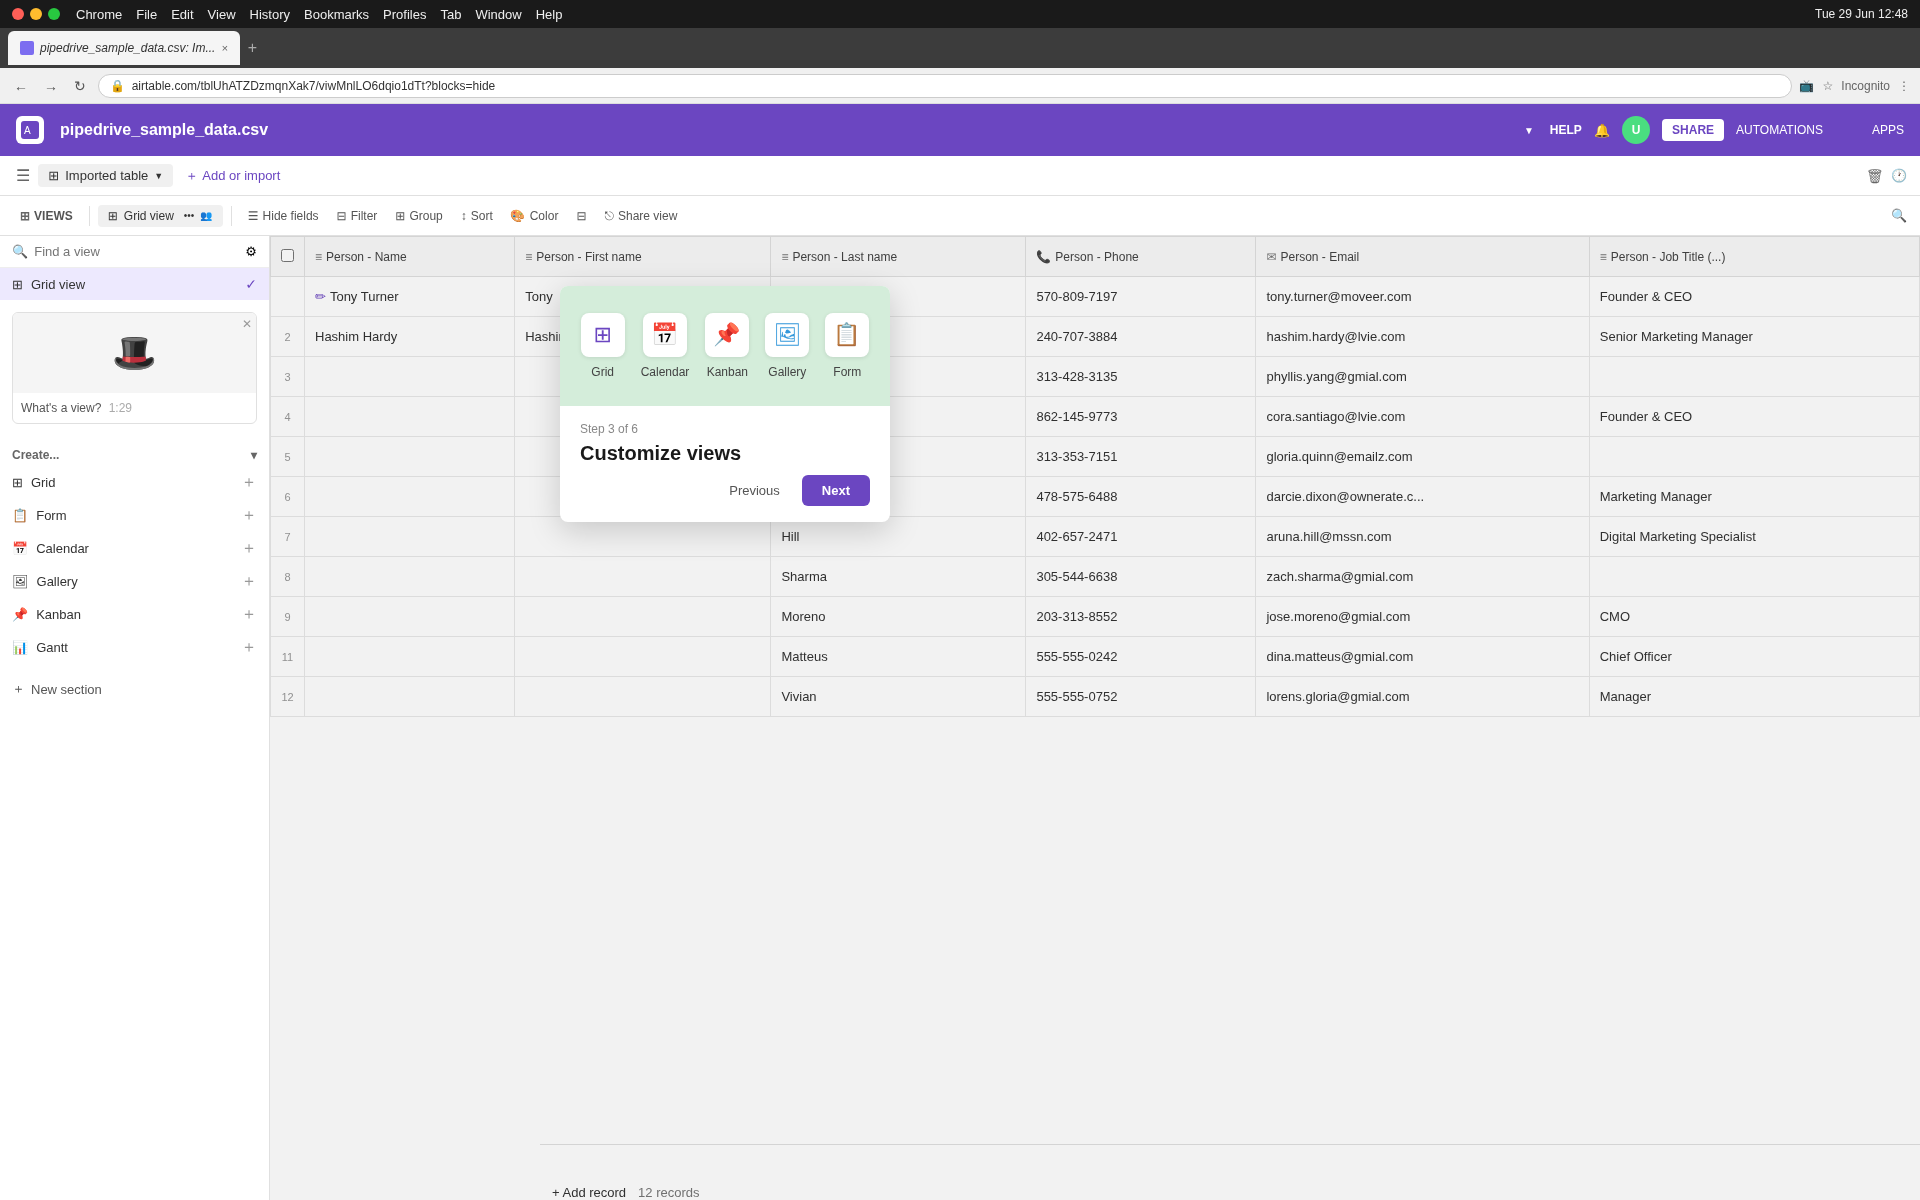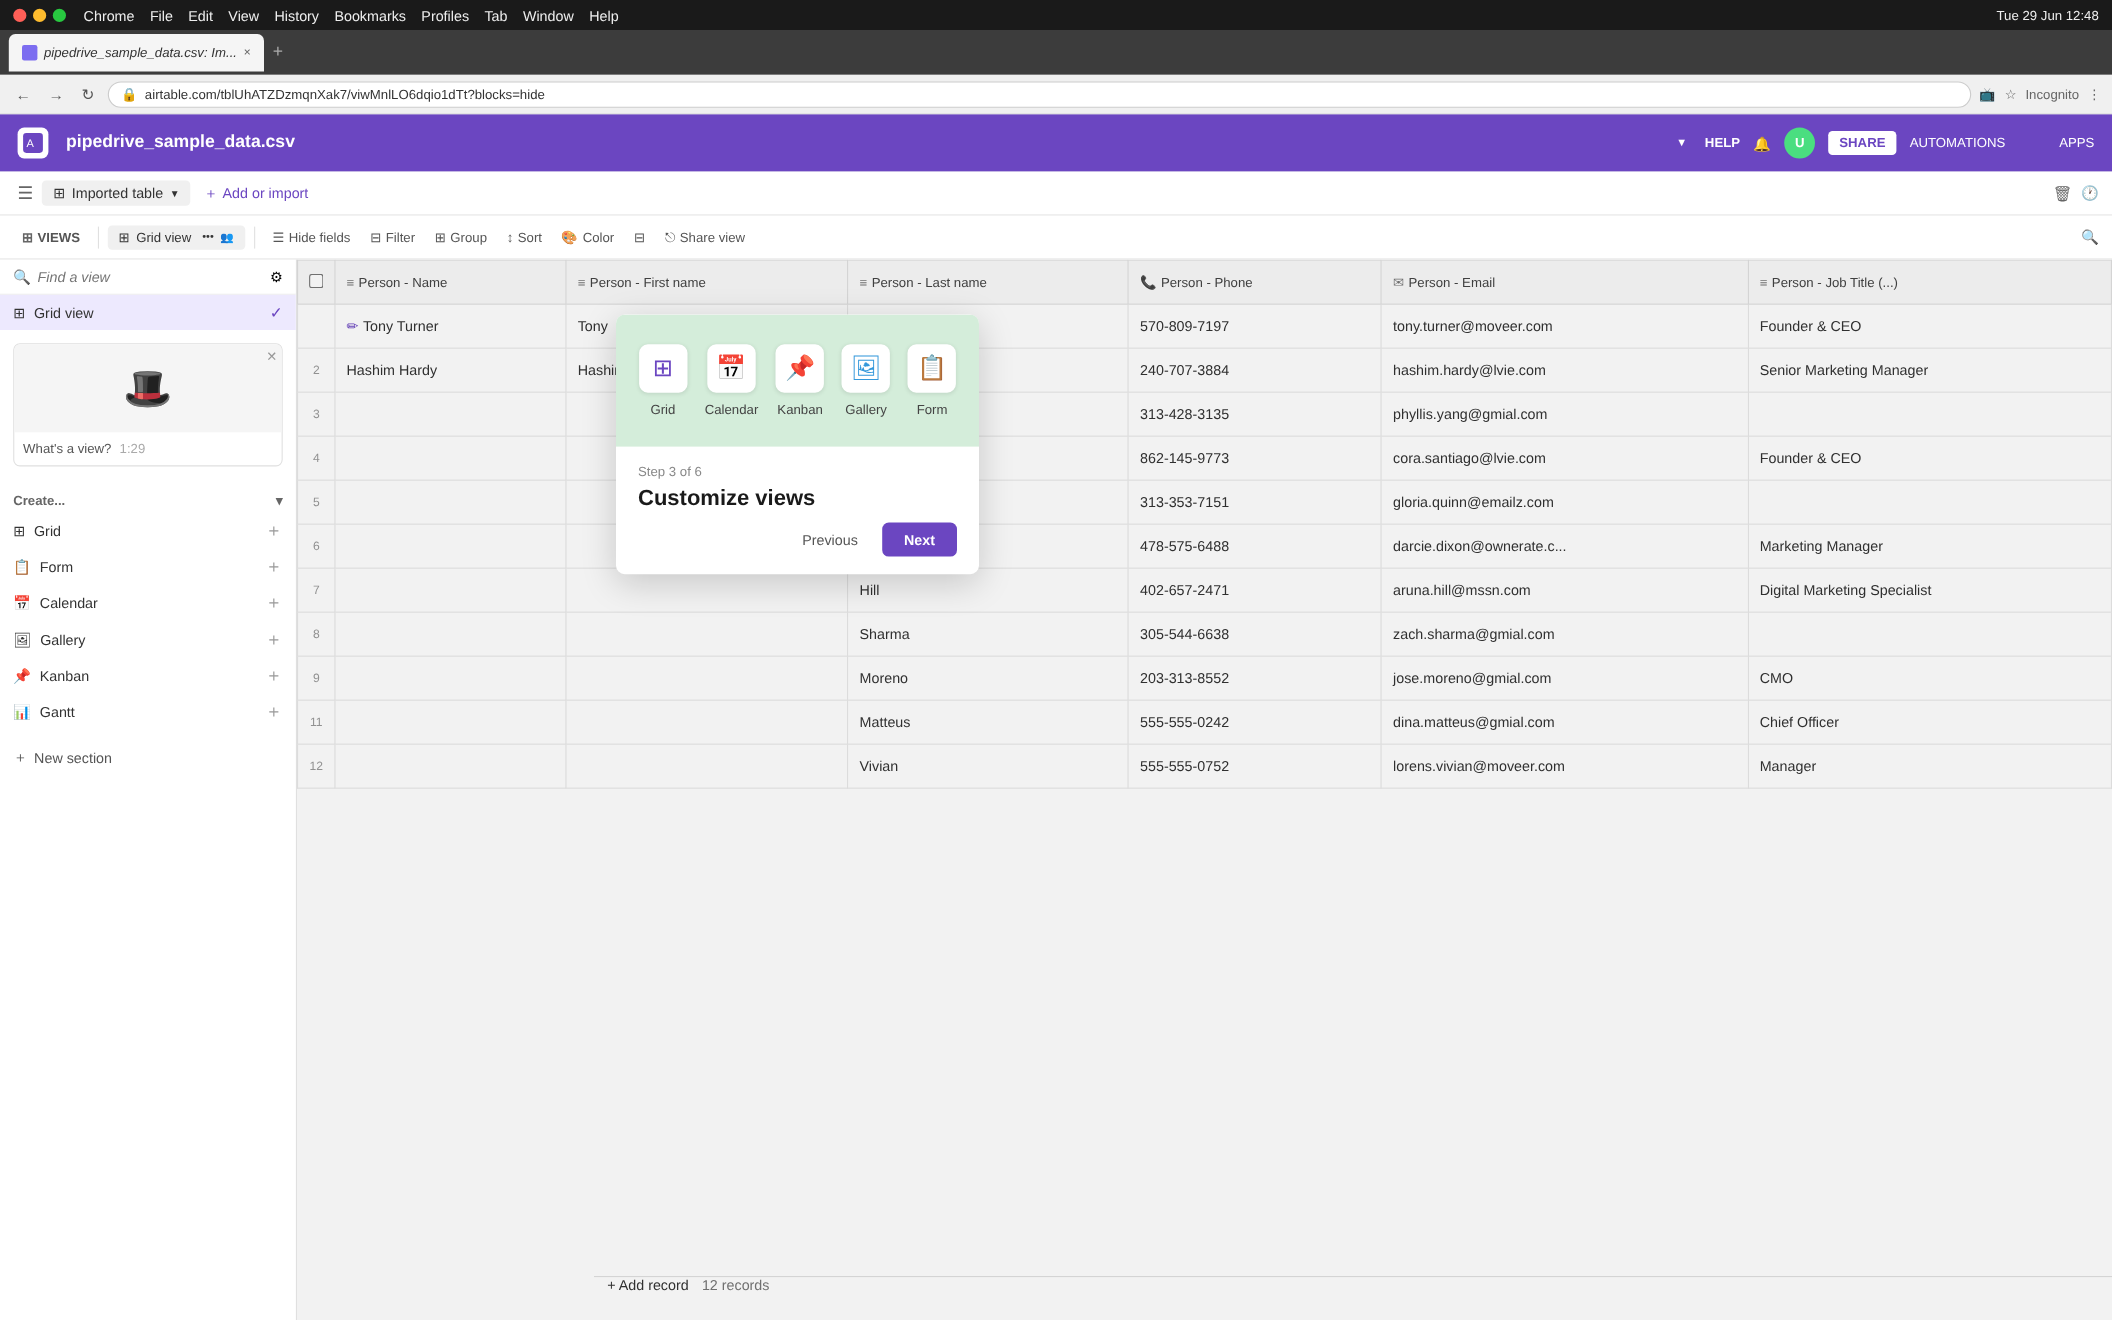--- a/index.html
+++ b/index.html
@@ -154,21 +154,21 @@
       border-right: 1px solid #e0e0e0;
       overflow-y: auto;
       flex-shrink: 0;
     }
     .sidebar-search {
       display: flex; align-items: center; gap: 6px;
       padding: 8px 12px;
       border-bottom: 1px solid #eee;
     }
     .sidebar-search input {
-      flex: 1; border: none; outline: none; font-size: 13px; color: #404040; background: transparent; font-style: italic;
+      flex: 1; border: none; outline: none; font-size: 13px; color: #404040; background: transparent;
     }
     .sidebar-grid-view {
       display: flex; align-items: center; justify-content: space-between;
       padding: 8px 12px;
       background: #ede9fe;
       cursor: pointer;
     }
     .sidebar-grid-view .left { display: flex; align-items: center; gap: 8px; font-size: 13px; color: #333; }
     .sidebar-grid-view .check { color: #6b46c1; font-size: 14px; }
 
@@ -244,25 +244,25 @@
       color: #333;
       height: 40px;
       white-space: nowrap;
     }
     .col-header-icon { color: #777; margin-right: 4px; }
     .col-checkbox { width: 30px; }
     .check-cell { text-align: center; }
 
     
     .bottom-bar {
-      height: 40px;
+      height: 56px;
       background: white;
       border-top: 1px solid #e0e0e0;
       display: flex;
-      align-items: flex-start;
+      align-items: flex-end;
       padding: 0 12px;
       gap: 12px;
       font-size: 13px;
       color: #555;
       position: absolute;
       bottom: 0;
       left: 270px;
       right: 0;
     }
     .add-record { display: flex; align-items: center; gap: 4px; cursor: pointer; color: #333; }
@@ -634,21 +634,21 @@
       <td>555-555-0242</td>
       <td>dina.matteus@gmial.com</td>
       <td>Chief Officer</td>
     </tr>
           <tr>
       <td class="check-cell" style="color:#999;font-size:11px;">12</td>
       <td><span></span></td>
       <td></td>
       <td>Vivian</td>
       <td>555-555-0752</td>
-      <td>lorens.vivian@moveer.com</td>
+      <td>lorens.gloria@gmial.com</td>
       <td>Manager</td>
     </tr>
         </tbody>
     </table>
 
     <div class="bottom-bar">
       <div class="add-record">
         <span>+ Add record</span>
       </div>
       <span class="records-count">12 records</span>

